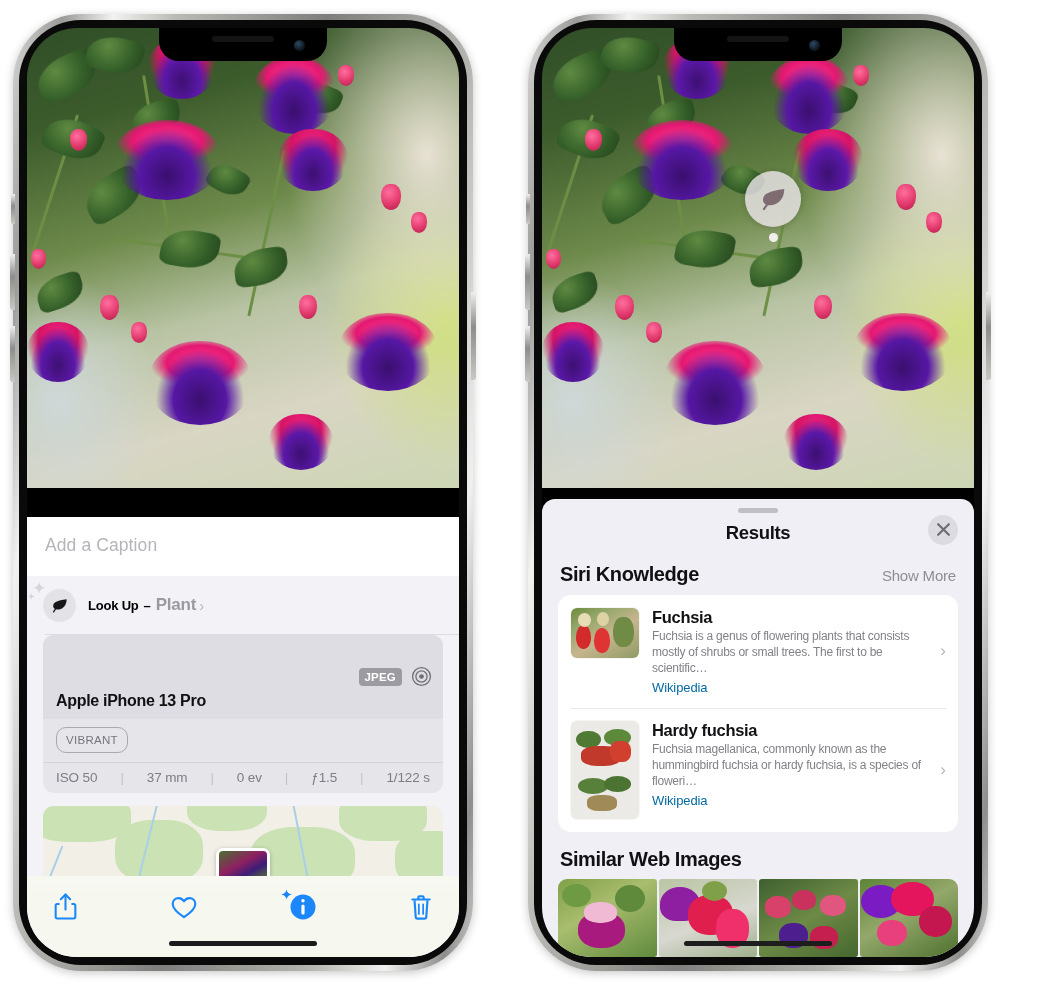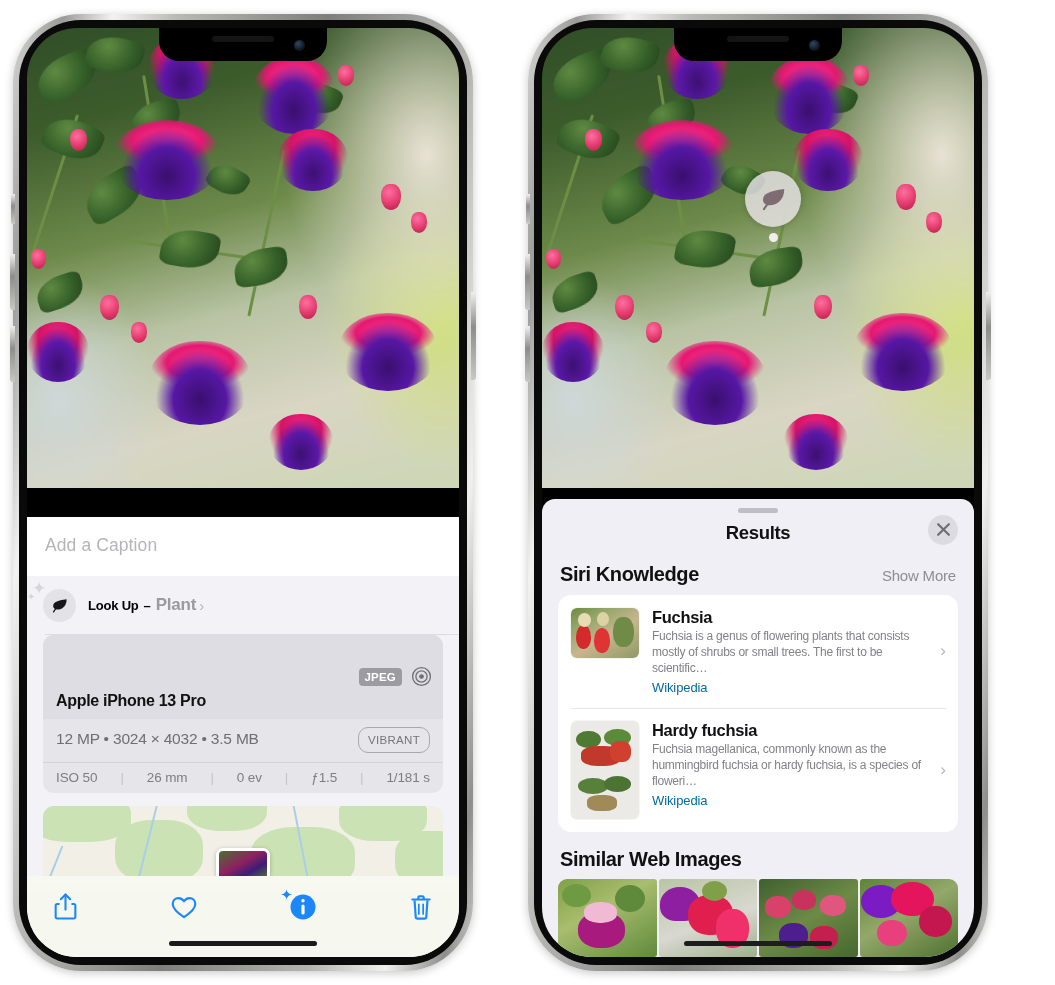--- a/index.html
+++ b/index.html
@@ -351,34 +351,33 @@
               <span class="badge-jpeg">JPEG</span>
               <svg class="target-icon" viewBox="0 0 24 24">
                 <circle cx="12" cy="12" r="10.2" fill="none" stroke="#6f6e75" stroke-width="1.5"></circle>
                 <circle cx="12" cy="12" r="6.4" fill="none" stroke="#6f6e75" stroke-width="1.5"></circle>
                 <circle cx="12" cy="12" r="2.7" fill="#6f6e75"></circle>
               </svg>
             </span>
           </div>
           <div class="meta-body">
             <div class="meta-line meta-line2">
-              <span>12 MP • 3024 × 4032 • 3.5 MB</span>
               <span class="badge-vibrant">VIBRANT</span>
             </div>
           </div>
           <div class="meta-foot">
             <span>ISO 50</span>
             <span class="meta-sep">|</span>
-            <span>26 mm</span>
+            <span>37 mm</span>
             <span class="meta-sep">|</span>
             <span>0 ev</span>
             <span class="meta-sep">|</span>
             <span>ƒ1.5</span>
             <span class="meta-sep">|</span>
-            <span>1/181 s</span>
+            <span>1/122 s</span>
           </div>
         </div>
 
         <div class="map-strip">
           <div class="mpatch" style="left:-4%;top:-18%;width:26%;height:70%"></div>
           <div class="mpatch" style="left:18%;top:20%;width:22%;height:90%"></div>
           <div class="mpatch" style="left:36%;top:-30%;width:20%;height:66%"></div>
           <div class="mpatch" style="left:52%;top:30%;width:26%;height:90%"></div>
           <div class="mpatch" style="left:74%;top:-22%;width:22%;height:72%"></div>
           <div class="mpatch" style="left:88%;top:36%;width:18%;height:80%"></div>

